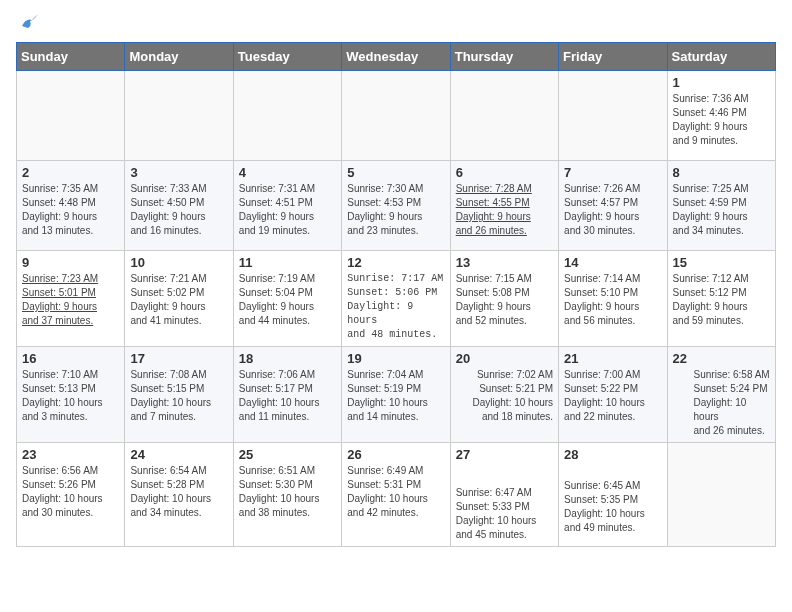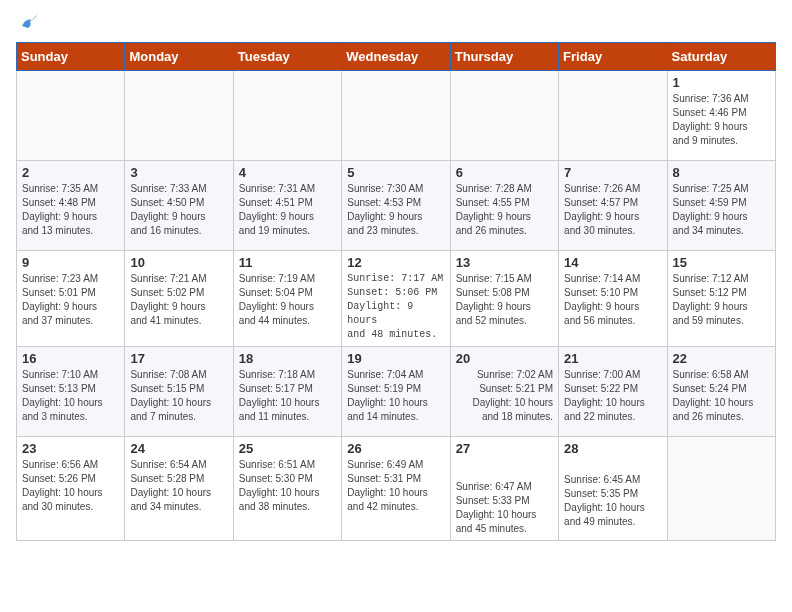--- a/index.html
+++ b/index.html
@@ -45,21 +45,21 @@
     .location {
       font-size: 15px;
       color: #555;
     }
     table {
       width: 100%;
       border-collapse: collapse;
       table-layout: fixed;
     }
     thead th {
-      background-color: #c2410c;
+      background-color: #737373;
       color: #fff;
       font-size: 13px;
       font-weight: bold;
       padding: 6px 4px;
       text-align: left;
       border: 1px solid #2d6ab9;
     }
     tbody td {
       vertical-align: top;
       border: 1px solid #ccc;
@@ -160,21 +160,21 @@
         </td>
         <td>
           <span class="day-num">5</span>
           <div class="day-info" style="white-space: pre-line;">Sunrise: 7:30 AM
 Sunset: 4:53 PM
 Daylight: 9 hours
 and 23 minutes.</div>
         </td>
         <td>
           <span class="day-num">6</span>
-          <div class="day-info" style="white-space: pre-line;">Sunrise: 7:28 AM
+          <div class="day-info" style="white-space: pre-line; text-decoration: underline;">Sunrise: 7:28 AM
 Sunset: 4:55 PM
 Daylight: 9 hours
 and 26 minutes.</div>
         </td>
         <td>
           <span class="day-num">7</span>
           <div class="day-info" style="white-space: pre-line;">Sunrise: 7:26 AM
 Sunset: 4:57 PM
 Daylight: 9 hours
 and 30 minutes.</div>
@@ -183,21 +183,21 @@
           <span class="day-num">8</span>
           <div class="day-info" style="white-space: pre-line;">Sunrise: 7:25 AM
 Sunset: 4:59 PM
 Daylight: 9 hours
 and 34 minutes.</div>
         </td>
       </tr>
       <tr>
         <td>
           <span class="day-num">9</span>
-          <div class="day-info" style="white-space: pre-line;">Sunrise: 7:23 AM
+          <div class="day-info" style="white-space: pre-line; text-decoration: underline;">Sunrise: 7:23 AM
 Sunset: 5:01 PM
 Daylight: 9 hours
 and 37 minutes.</div>
         </td>
         <td>
           <span class="day-num">10</span>
           <div class="day-info" style="white-space: pre-line;">Sunrise: 7:21 AM
 Sunset: 5:02 PM
 Daylight: 9 hours
 and 41 minutes.</div>
@@ -248,21 +248,21 @@
         </td>
         <td>
           <span class="day-num">17</span>
           <div class="day-info" style="white-space: pre-line;">Sunrise: 7:08 AM
 Sunset: 5:15 PM
 Daylight: 10 hours
 and 7 minutes.</div>
         </td>
         <td>
           <span class="day-num">18</span>
-          <div class="day-info" style="white-space: pre-line;">Sunrise: 7:18 AM
+          <div class="day-info" style="white-space: pre-line;">Sunrise: 7:06 AM
 Sunset: 5:17 PM
 Daylight: 10 hours
 and 11 minutes.</div>
         </td>
         <td>
           <span class="day-num">19</span>
           <div class="day-info" style="white-space: pre-line;">Sunrise: 7:04 AM
 Sunset: 5:19 PM
 Daylight: 10 hours
 and 14 minutes.</div>
@@ -276,21 +276,21 @@
         </td>
         <td>
           <span class="day-num">21</span>
           <div class="day-info" style="white-space: pre-line;">Sunrise: 7:00 AM
 Sunset: 5:22 PM
 Daylight: 10 hours
 and 22 minutes.</div>
         </td>
         <td>
           <span class="day-num">22</span>
-          <div class="day-info" style="white-space: pre-line;">Sunrise: 6:58 AM
+          <div class="day-info" style="white-space: pre-line; margin-left: 21px;">Sunrise: 6:58 AM
 Sunset: 5:24 PM
 Daylight: 10 hours
 and 26 minutes.</div>
         </td>
       </tr>
       <tr>
         <td>
           <span class="day-num">23</span>
           <div class="day-info" style="white-space: pre-line;">Sunrise: 6:56 AM
 Sunset: 5:26 PM

